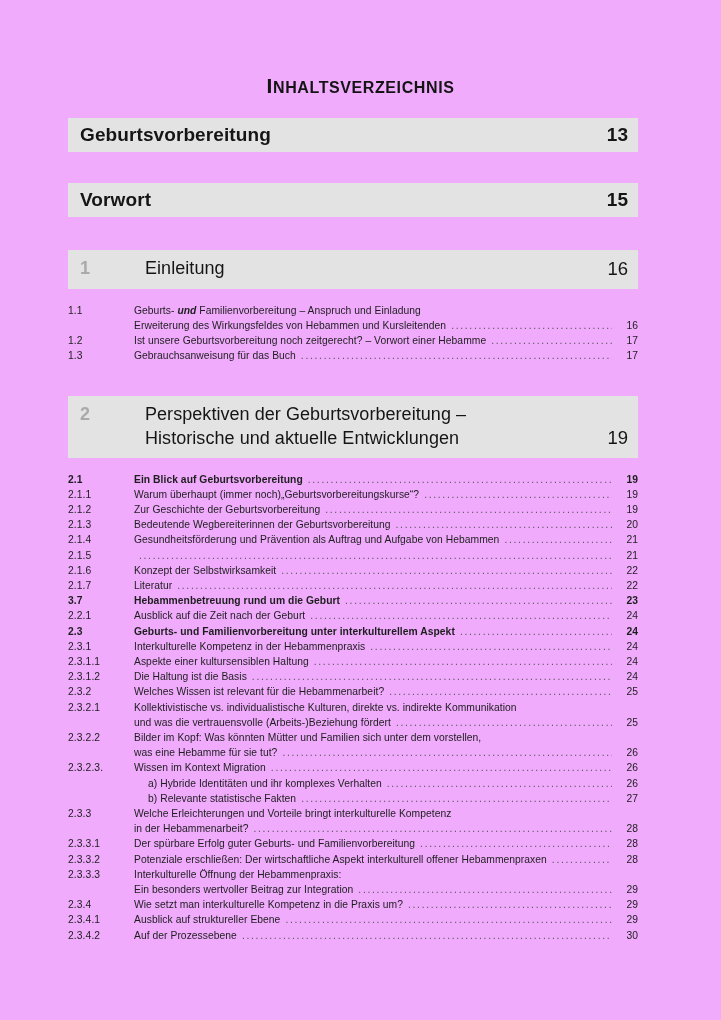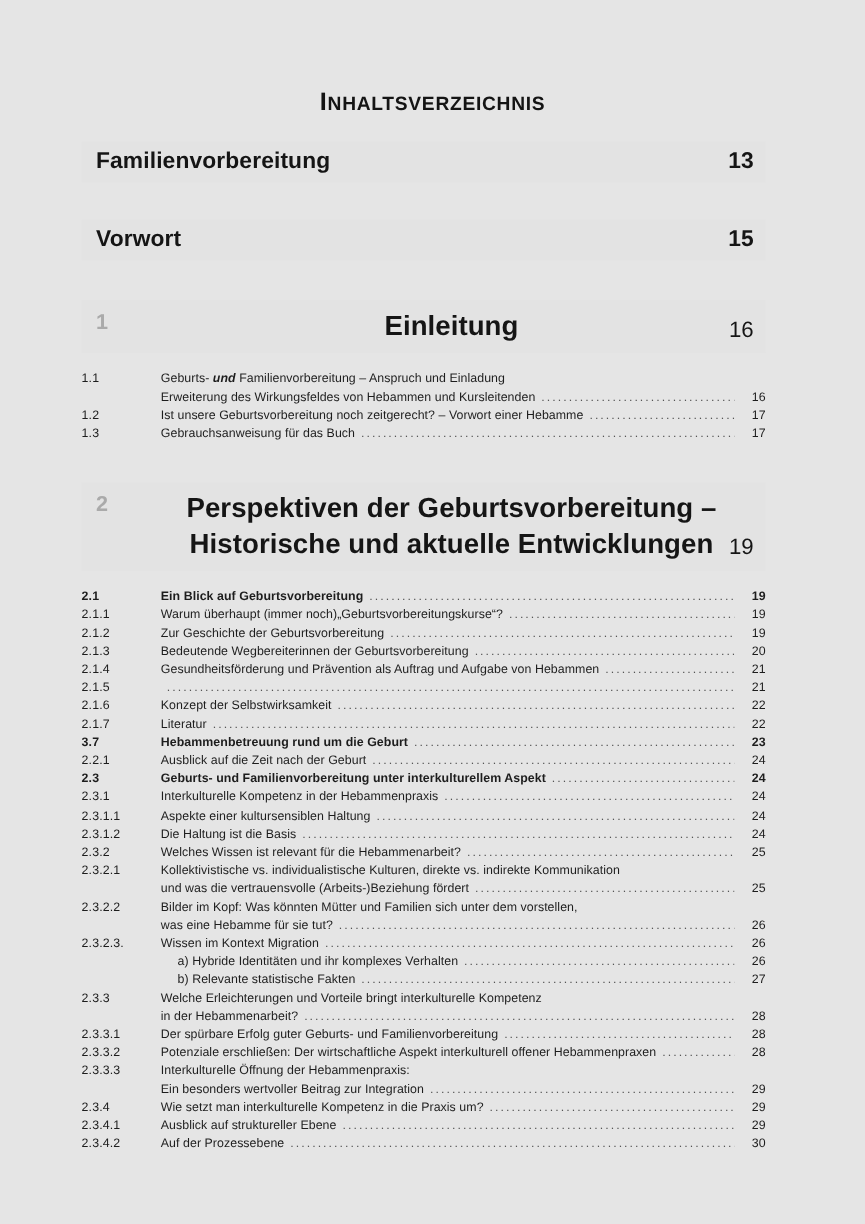--- a/index.html
+++ b/index.html
@@ -13,21 +13,21 @@
     font-family: "Liberation Sans", sans-serif;
     color: #1a1a1a;
     position: relative;
     overflow: hidden;
   }
   .page {
     position: absolute;
     left: 0; top: 0;
     width: 721px;
     height: 1020px;
-    background: #e5e5e5;
+    background: #f0abfc;
   }
 
   
   .page-title {
     position: absolute;
     left: 0;
     top: 78px;
     width: 721px;
     text-align: center;
     font-size: 16.5px;
@@ -87,26 +87,25 @@
   }
   .band-chapter .band-num {
     flex: 0 0 65px;
     font-size: 18px;
     font-weight: bold;
     color: #aaaaaa;
     line-height: 1.28;
   }
   .band-chapter .band-title {
     flex: 1 1 auto;
-    font-size: 23px;
-    font-weight: bold;
+    font-size: 18px;
+    font-weight: normal;
     color: #151515;
     line-height: 1.28;
     letter-spacing: 0.05px;
-    text-align: center;
   }
   .band-chapter .band-page {
     flex: 0 0 auto;
     font-size: 18.5px;
     font-weight: normal;
     color: #151515;
     text-align: right;
     align-self: flex-end;
     line-height: 1.28;
   }
@@ -173,21 +172,21 @@
 <div class="page">
 
   <div class="page-title">
     <span class="cap-first">I</span><span class="smallcaps">NHALTSVERZEICHNIS</span>
   </div>
 
   <div class="content">
     <div id="toc-root">
         <div class="gap-front-0"></div>
         <div class="band band-front">
-          <div class="band-title">Familienvorbereitung</div>
+          <div class="band-title">Geburtsvorbereitung</div>
           <div class="band-page">13</div>
         </div>
         <div class="gap-front-1"></div>
         <div class="band band-front">
           <div class="band-title">Vorwort</div>
           <div class="band-page">15</div>
         </div>
         <div class="gap-front-2"></div>
         <div class="band band-chapter">
           <div class="band-num">1</div>

